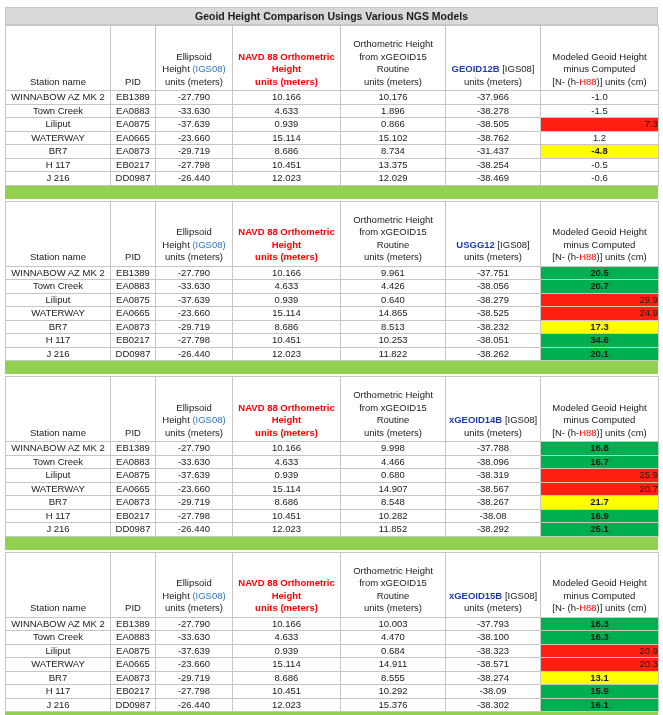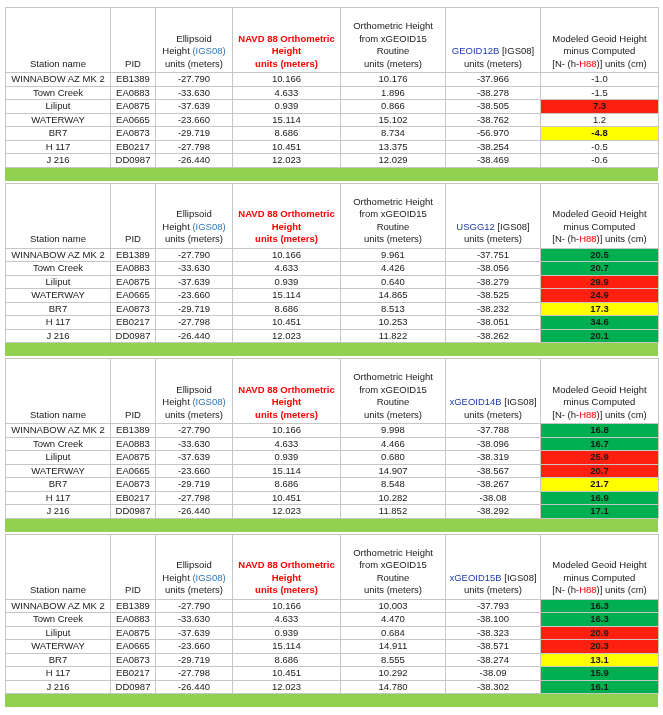--- a/index.html
+++ b/index.html
@@ -28,32 +28,33 @@
   table.grid col.c4{width:105px}
   table.grid col.c5{width:95px}
   table.grid col.c6{width:118px}
   th,td{
     border:1px solid var(--grid);text-align:center;padding:0;
     font-weight:normal;overflow:hidden;white-space:nowrap;
   }
   th{height:62px;vertical-align:bottom;line-height:12.5px;padding-bottom:2px;}
   td{height:12.5px;line-height:12.5px;}
   .navd{color:var(--alert-red);font-weight:bold;}
-  .model-name{color:var(--model-blue);font-weight:normal;}
+  .model-name{color:var(--model-blue);font-weight:bold;}
   .blue{color:var(--igs08-blue);text-align:center;}
   .red-text{color:var(--alert-red);}
-  td.hl-red{background:var(--hl-red);font-weight:bold;}
+  td.hl-red{background:var(--hl-red);font-weight:normal;text-align:right;}
   td.hl-yellow{background:var(--hl-yellow);font-weight:bold;}
   td.hl-green{background:var(--hl-green);font-weight:bold;}
   .separator{height:13px;background:var(--sep-green);margin:0 0 2px 0;}
 </style>
 </head>
 <body>
 
 <div class="sheet">
+  <div class="title-bar">Geoid Height Comparison Usings Various NGS Models</div>
   <div id="blocks">
       <div class="block">
     <table class="grid">
       <colgroup>
         <col class="c0">
             <col class="c1">
             <col class="c2">
             <col class="c3">
         <col class="c4">
             <col class="c5">
@@ -130,21 +131,21 @@
     <td>15.102</td>
     <td>-38.762</td>
     <td>1.2</td>
   </tr>
             <tr>
     <td>BR7</td>
     <td>EA0873</td>
     <td>-29.719</td>
     <td>8.686</td>
     <td>8.734</td>
-    <td>-56.970</td>
+    <td>-31.437</td>
     <td class="hl-yellow">-4.8</td>
   </tr>
             <tr>
     <td>H 117</td>
     <td>EB0217</td>
     <td>-27.798</td>
     <td>10.451</td>
     <td>13.375</td>
     <td>-38.254</td>
     <td>-0.5</td>
@@ -377,21 +378,21 @@
     <td>-38.08</td>
     <td class="hl-green">16.9</td>
   </tr>
             <tr>
     <td>J 216</td>
     <td>DD0987</td>
     <td>-26.440</td>
     <td>12.023</td>
     <td>11.852</td>
     <td>-38.292</td>
-    <td class="hl-green">17.1</td>
+    <td class="hl-green">25.1</td>
   </tr>
           </tbody>
     </table>
     <div class="separator"></div>
   </div>
       <div class="block">
     <table class="grid">
       <colgroup>
         <col class="c0">
             <col class="c1">
@@ -489,21 +490,21 @@
     <td>10.451</td>
     <td>10.292</td>
     <td>-38.09</td>
     <td class="hl-green">15.9</td>
   </tr>
             <tr>
     <td>J 216</td>
     <td>DD0987</td>
     <td>-26.440</td>
     <td>12.023</td>
-    <td>14.780</td>
+    <td>15.376</td>
     <td>-38.302</td>
     <td class="hl-green">16.1</td>
   </tr>
           </tbody>
     </table>
     <div class="separator"></div>
   </div>
     </div>
 </div>
 

